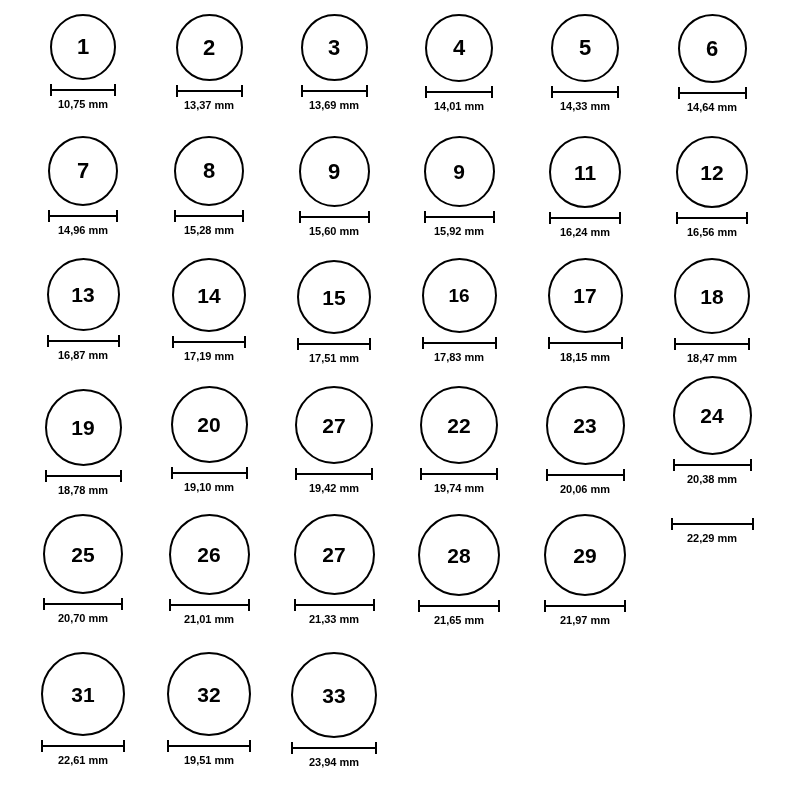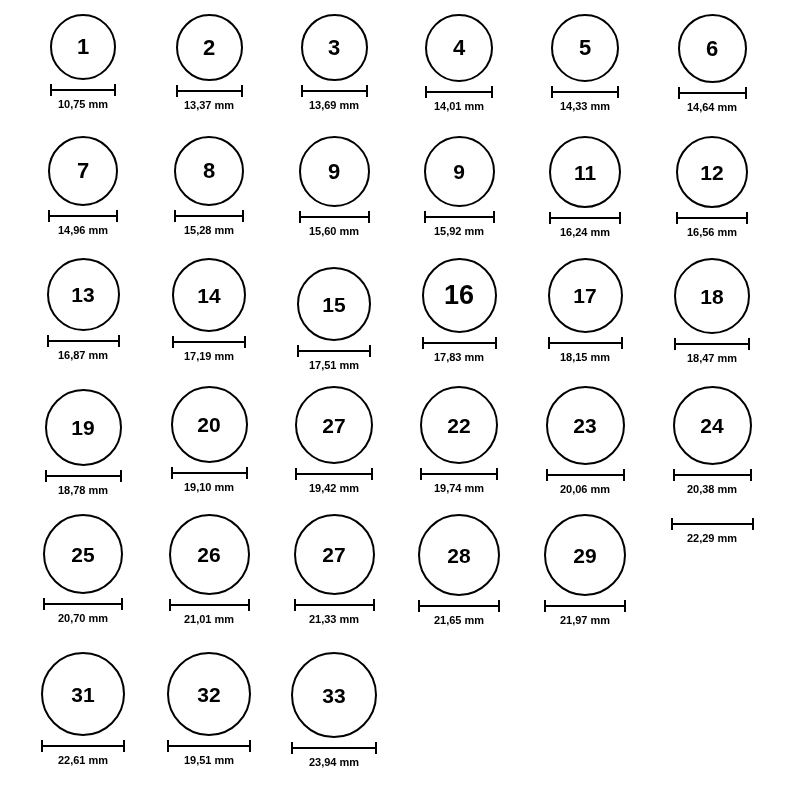--- a/index.html
+++ b/index.html
@@ -230,34 +230,34 @@
       <div class="ring-circle" style="width: 74px; height: 74px;">
         <span class="ring-number" style="font-size: 21px;">14</span>
       </div>
       <div class="measure" style="width: 74px;">
         <div class="bar"></div>
         <div class="tick left"></div>
         <div class="tick right"></div>
       </div>
       <div class="mm-label">17,19 mm</div>
     </div>
-    <div class="size-cell" style="left: 278px; top: 267px; width: 112px;">
+    <div class="size-cell" style="left: 278px; top: 260px; width: 112px;">
       <div class="ring-circle" style="width: 74px; height: 74px;">
         <span class="ring-number" style="font-size: 21px;">15</span>
       </div>
       <div class="measure" style="width: 74px;">
         <div class="bar"></div>
         <div class="tick left"></div>
         <div class="tick right"></div>
       </div>
       <div class="mm-label">17,51 mm</div>
     </div>
     <div class="size-cell" style="left: 403px; top: 258px; width: 112px;">
       <div class="ring-circle" style="width: 75px; height: 75px;">
-        <span class="ring-number" style="font-size: 27px;">16</span>
+        <span class="ring-number" style="font-size: 19px;">16</span>
       </div>
       <div class="measure" style="width: 75px;">
         <div class="bar"></div>
         <div class="tick left"></div>
         <div class="tick right"></div>
       </div>
       <div class="mm-label">17,83 mm</div>
     </div>
     <div class="size-cell" style="left: 529px; top: 258px; width: 112px;">
       <div class="ring-circle" style="width: 75px; height: 75px;">
@@ -329,21 +329,21 @@
       <div class="ring-circle" style="width: 79px; height: 79px;">
         <span class="ring-number" style="font-size: 21px;">23</span>
       </div>
       <div class="measure" style="width: 79px;">
         <div class="bar"></div>
         <div class="tick left"></div>
         <div class="tick right"></div>
       </div>
       <div class="mm-label">20,06 mm</div>
     </div>
-    <div class="size-cell" style="left: 656px; top: 386px; width: 112px;">
+    <div class="size-cell" style="left: 656px; top: 376px; width: 112px;">
       <div class="ring-circle" style="width: 79px; height: 79px;">
         <span class="ring-number" style="font-size: 21px;">24</span>
       </div>
       <div class="measure" style="width: 79px;">
         <div class="bar"></div>
         <div class="tick left"></div>
         <div class="tick right"></div>
       </div>
       <div class="mm-label">20,38 mm</div>
     </div>

